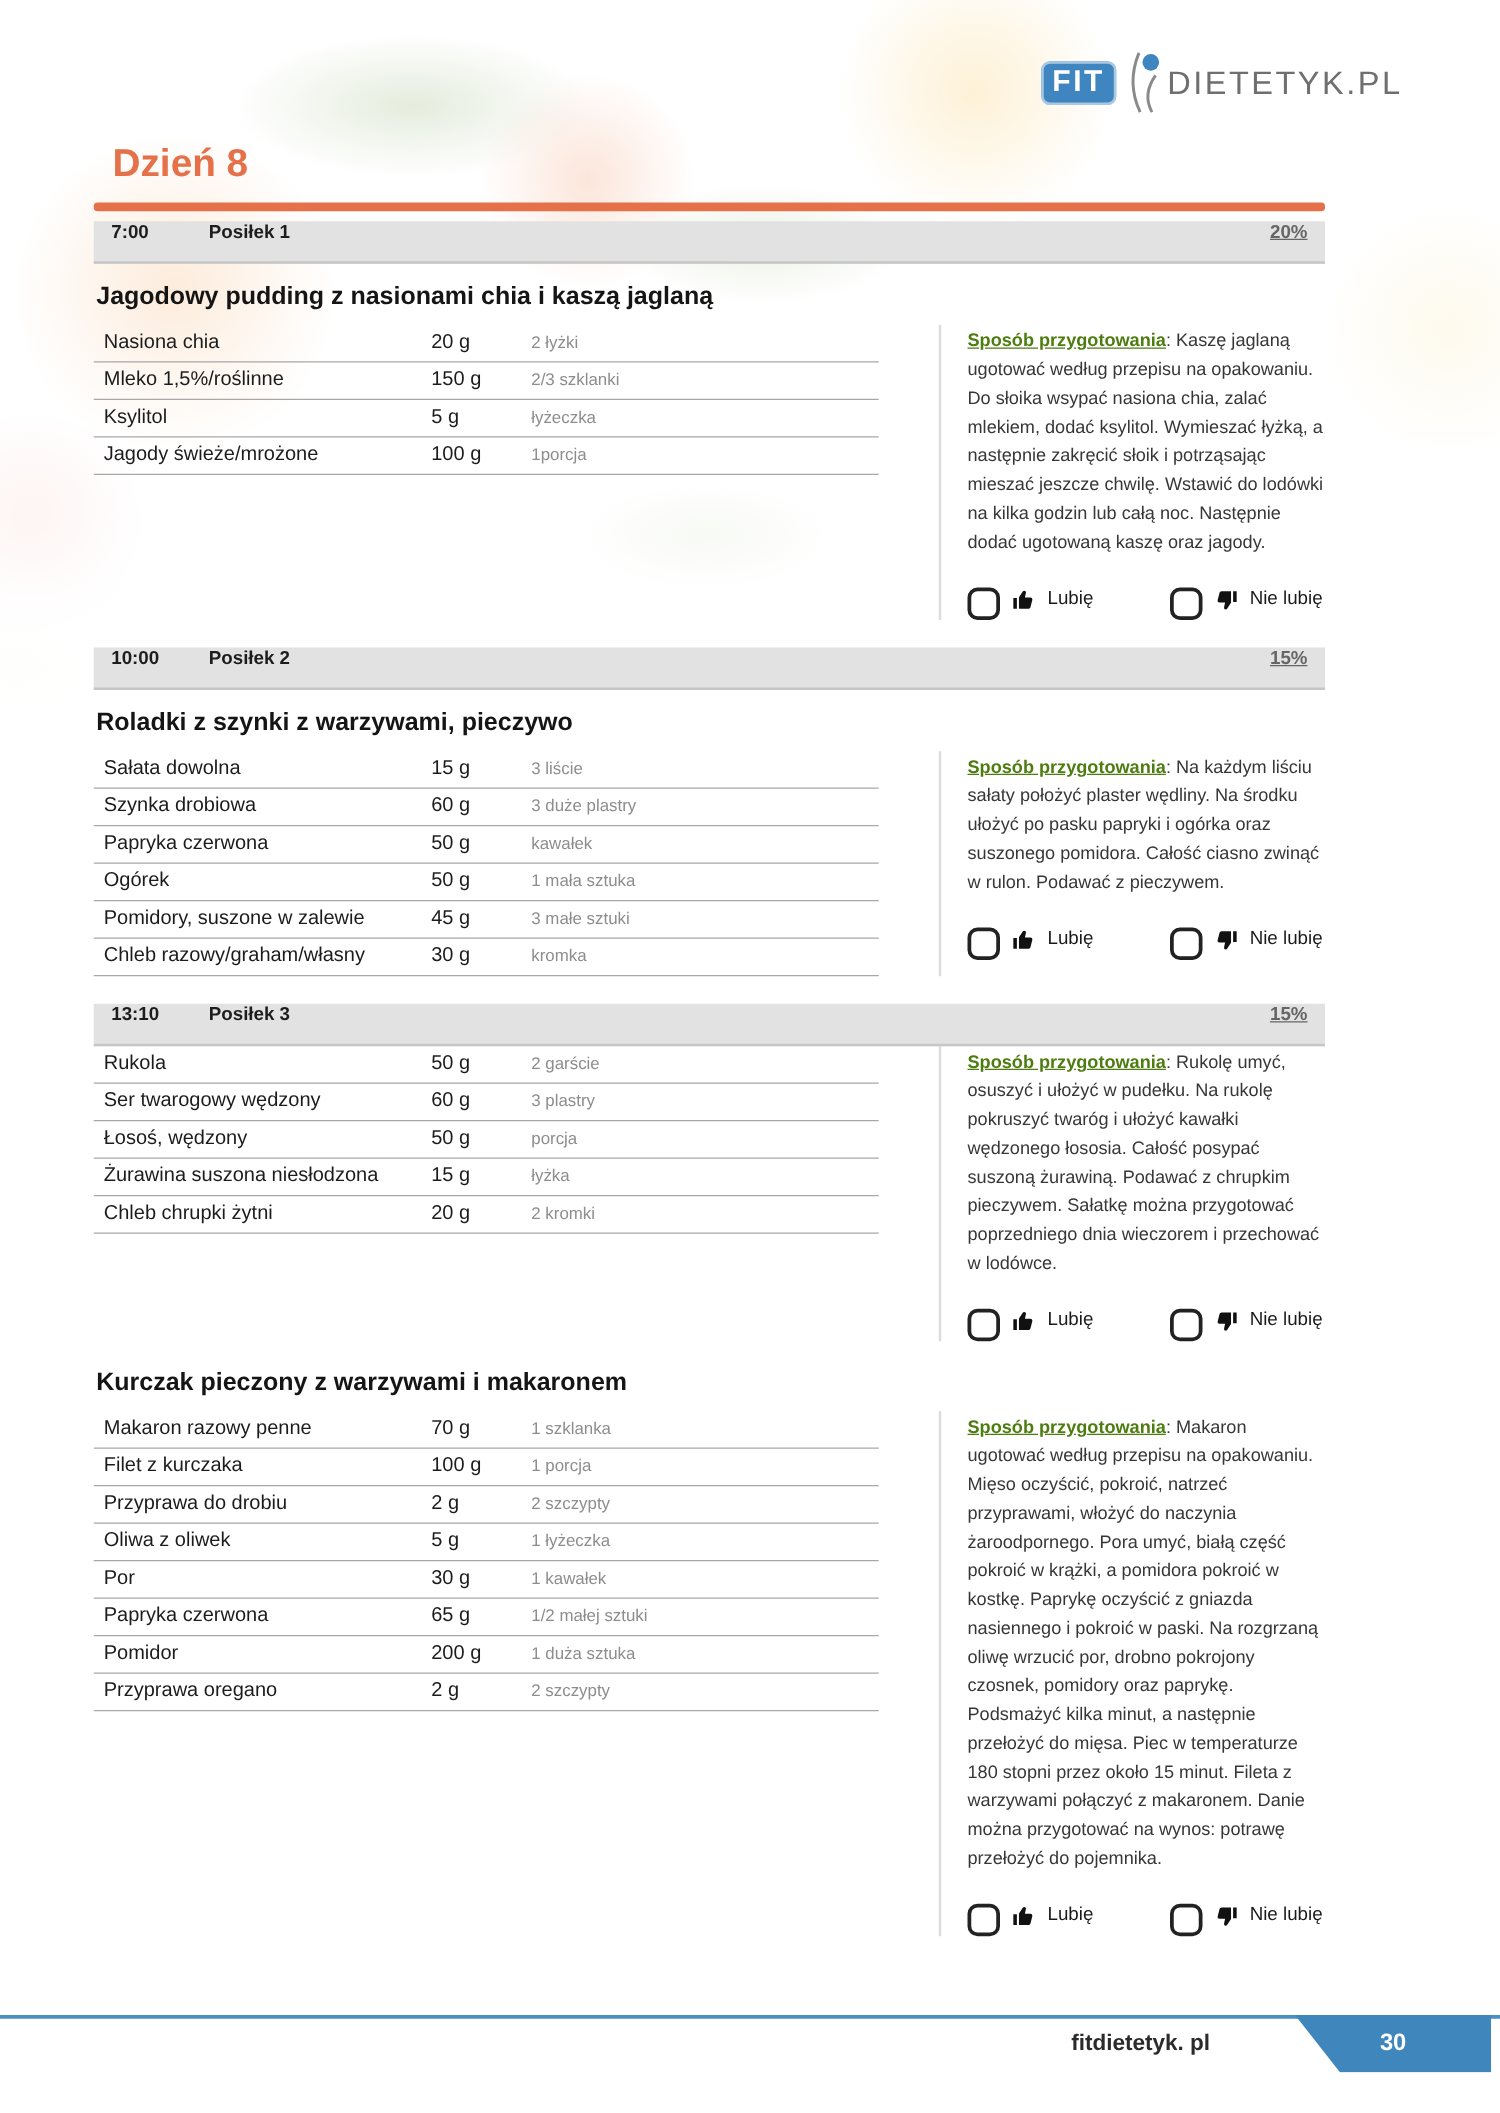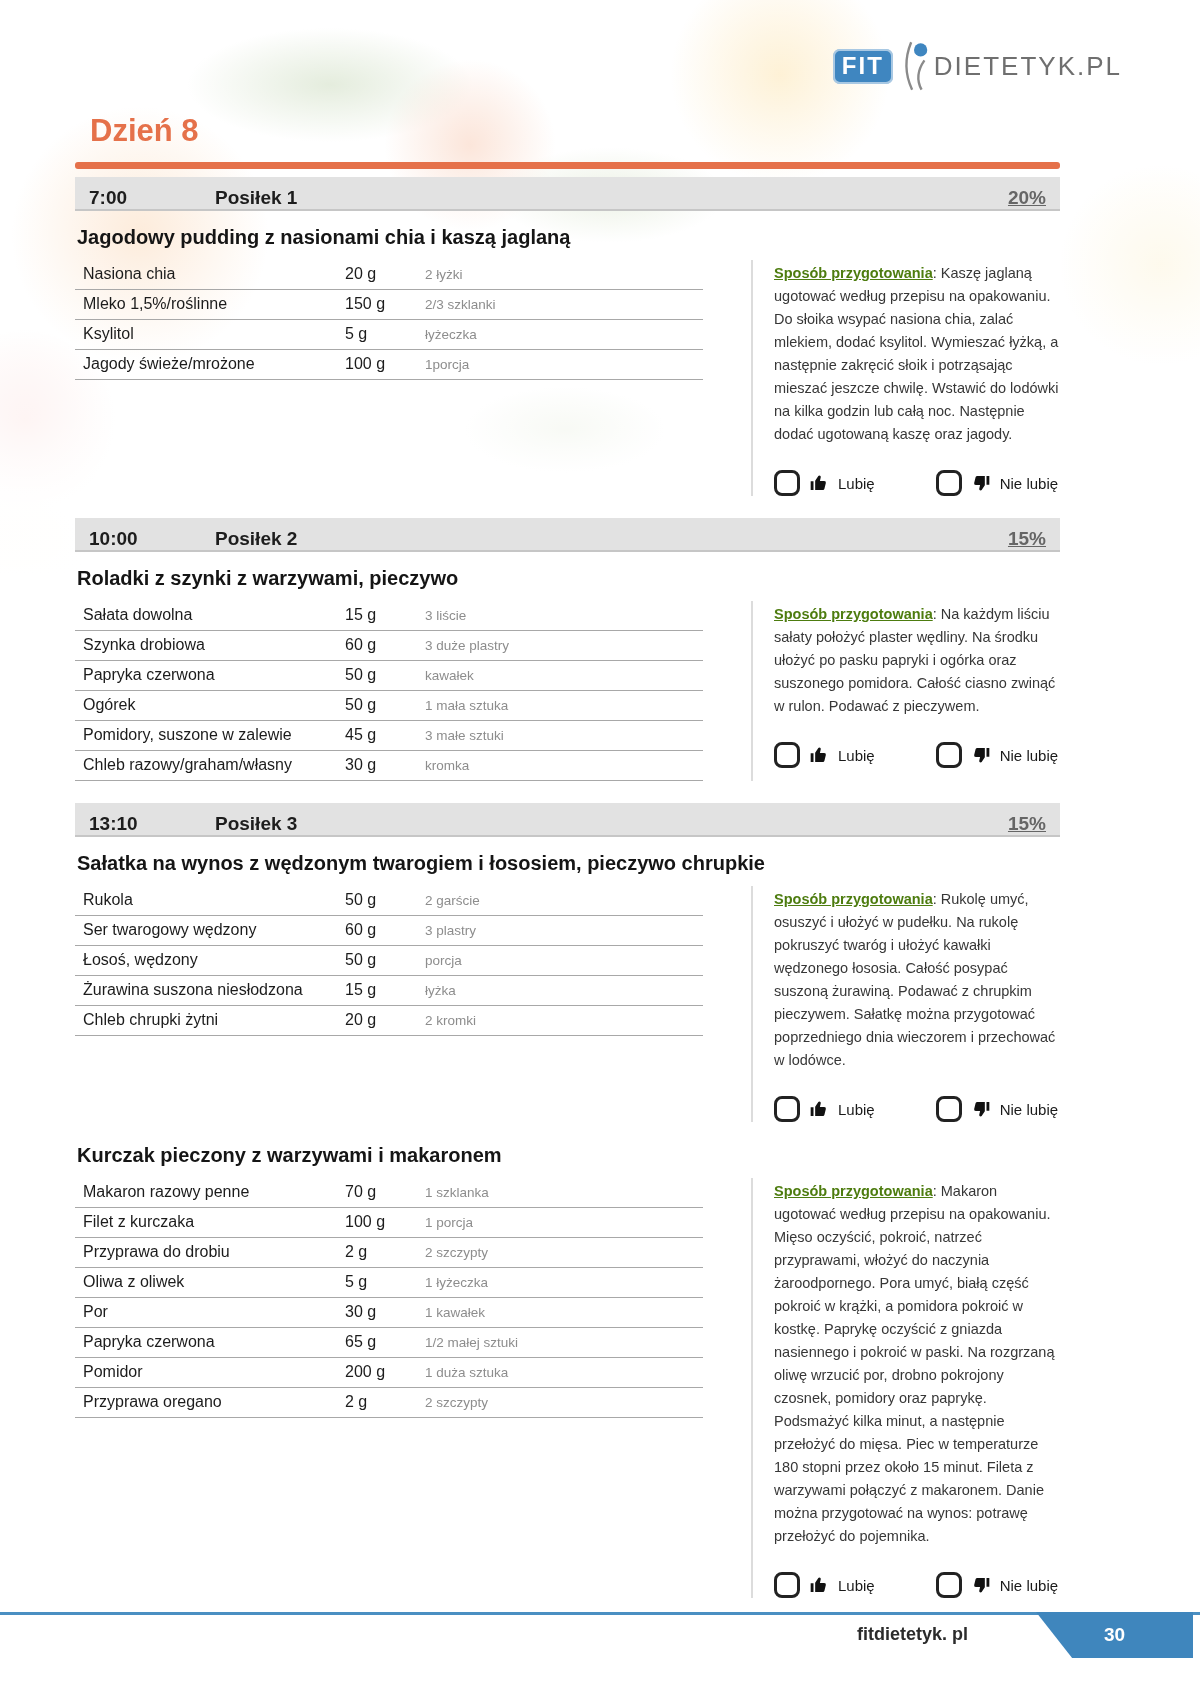--- a/index.html
+++ b/index.html
@@ -33,38 +33,38 @@
   }
   .logo-person { margin:0 2px 0 3px; display:inline-flex; }
   .logo-rest { color:#6f6f6f; font-size:26px; letter-spacing:2px; font-weight:500; }
   
   .day-title { position:absolute; top:113px; left:90px; margin:0; font-size:31px; font-weight:bold; color:#e5714a; z-index:2; }
   .title-bar { position:absolute; top:162px; left:75px; width:985px; height:7px; background:#e5714a; border-radius:3px; z-index:2; }
   
   .content { position:absolute; top:177px; left:75px; width:985px; z-index:2; }
   .meal { margin-bottom:22px; }
   .meal-header {
-    display:flex; align-items:flex-end; background:#e2e2e2;
+    display:flex; align-items:flex-start; background:#e2e2e2;
     height:34px; padding:0 14px; border-bottom:2px solid #c6c6c6;
-    font-size:19px; font-weight:bold; color:#1d1d1d;gap:48px;
+    font-size:15px; font-weight:bold; color:#1d1d1d;
   }
   .meal-time { width:78px; }
   .meal-percent { margin-left:auto; color:#666666;text-decoration:underline; }
   .meal-title { font-size:20px; font-weight:bold; color:#151515; margin:15px 0 11px 2px; }
   .meal-body { display:flex; align-items:stretch; }
   .ing-table { width:628px; }
   .ing-row { display:flex; align-items:baseline; border-bottom:1px solid #a8a8a8; padding:5px 0 6px 8px; }
   .ing-name   { width:262px; font-size:16px; color:#1c1c1c; }
   .ing-amount { width:80px;  font-size:16px; color:#1c1c1c; }
   .ing-measure{ font-size:13.5px; color:#8d8d8d; }
   .vline { width:2px; background:#dcdcdc; margin-left:48px; }
   .right-col { width:307px; padding-left:21px; }
   .instructions { margin:2px 0 0; font-size:14.5px; line-height:23px; color:#373737; }
   .instructions strong { color:#4d7c0f;text-decoration:underline; }
-  .feedback { display:flex; align-items:center; margin-top:24px; gap:9px; font-size:15px; color:#1a1a1a; }
+  .feedback { display:flex; align-items:flex-start; margin-top:24px; gap:9px; font-size:15px; color:#1a1a1a; }
   .checkbox { width:26px; height:26px; border:3px solid #222; border-radius:8px; background:#fff; flex:0 0 auto; }
   .cb-dislike { margin-left:52px; }
   .thumb { display:inline-flex; }
   .thumb svg { width:20px; height:20px; fill:#111; }
   .thumb-down svg { transform:scale(-1,-1); }
   
   .footer-line { position:absolute; top:1612px; left:0; width:1200px; height:3px; background:#4a8fc2; z-index:2; }
   .footer-site { position:absolute; top:1624px; right:232px; font-size:18px; font-weight:600; color:#2b2b2b; z-index:3; }
   .footer-badge {
     position:absolute; top:1612px; right:7px; width:157px; height:46px;
@@ -210,21 +210,20 @@
       </div>
     </div>
   </section>
 
   <section class="meal">
     <div class="meal-header">
       <span class="meal-time">13:10</span>
       <span class="meal-name">Posiłek 3</span>
       <span class="meal-percent">15%</span>
     </div>
-    <h2 class="meal-title">Sałatka na wynos z wędzonym twarogiem i łososiem, pieczywo chrupkie</h2>
     <div class="meal-body">
       <div class="ing-table">
           <div class="ing-row">
             <span class="ing-name">Rukola</span>
             <span class="ing-amount">50 g</span>
             <span class="ing-measure">2 garście</span>
           </div>
           <div class="ing-row">
             <span class="ing-name">Ser twarogowy wędzony</span>
             <span class="ing-amount">60 g</span>

